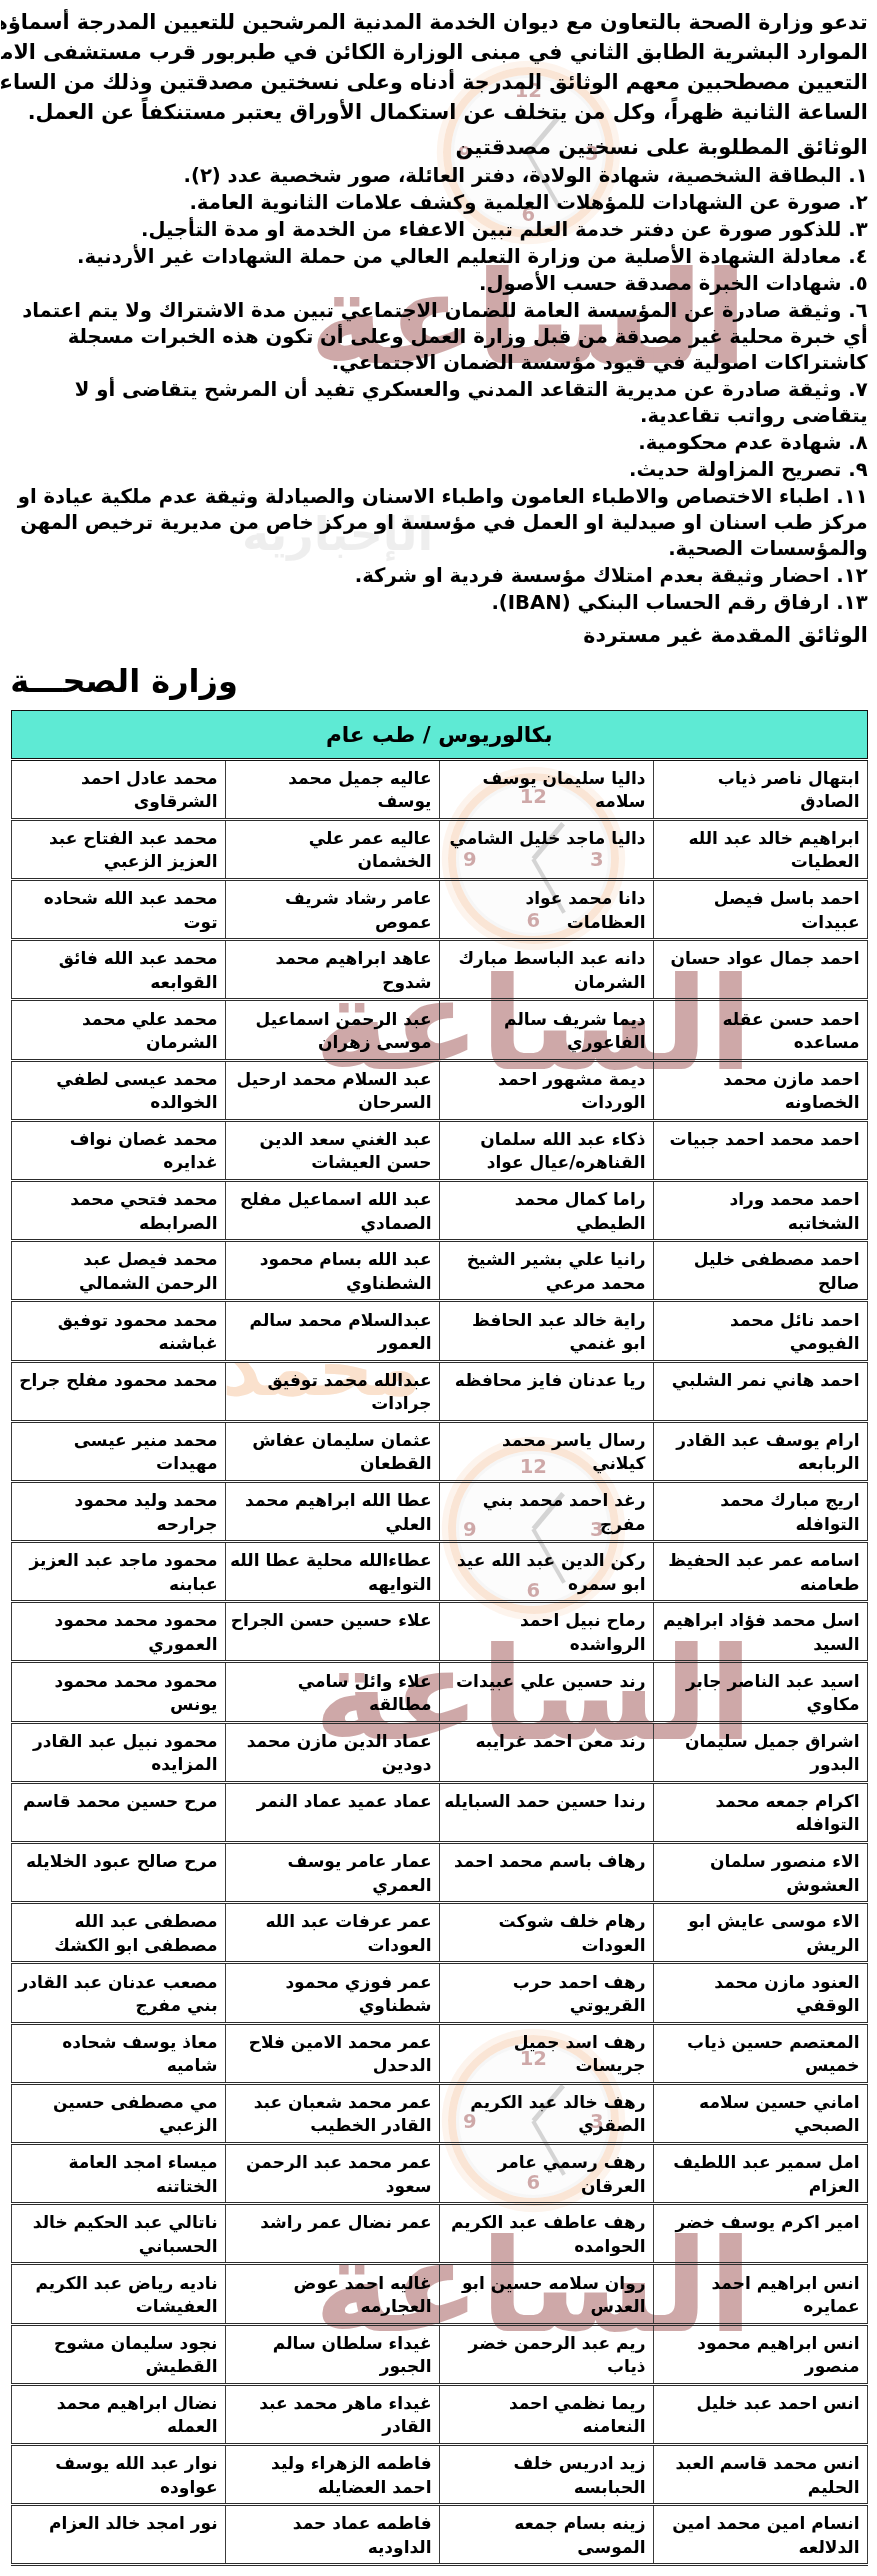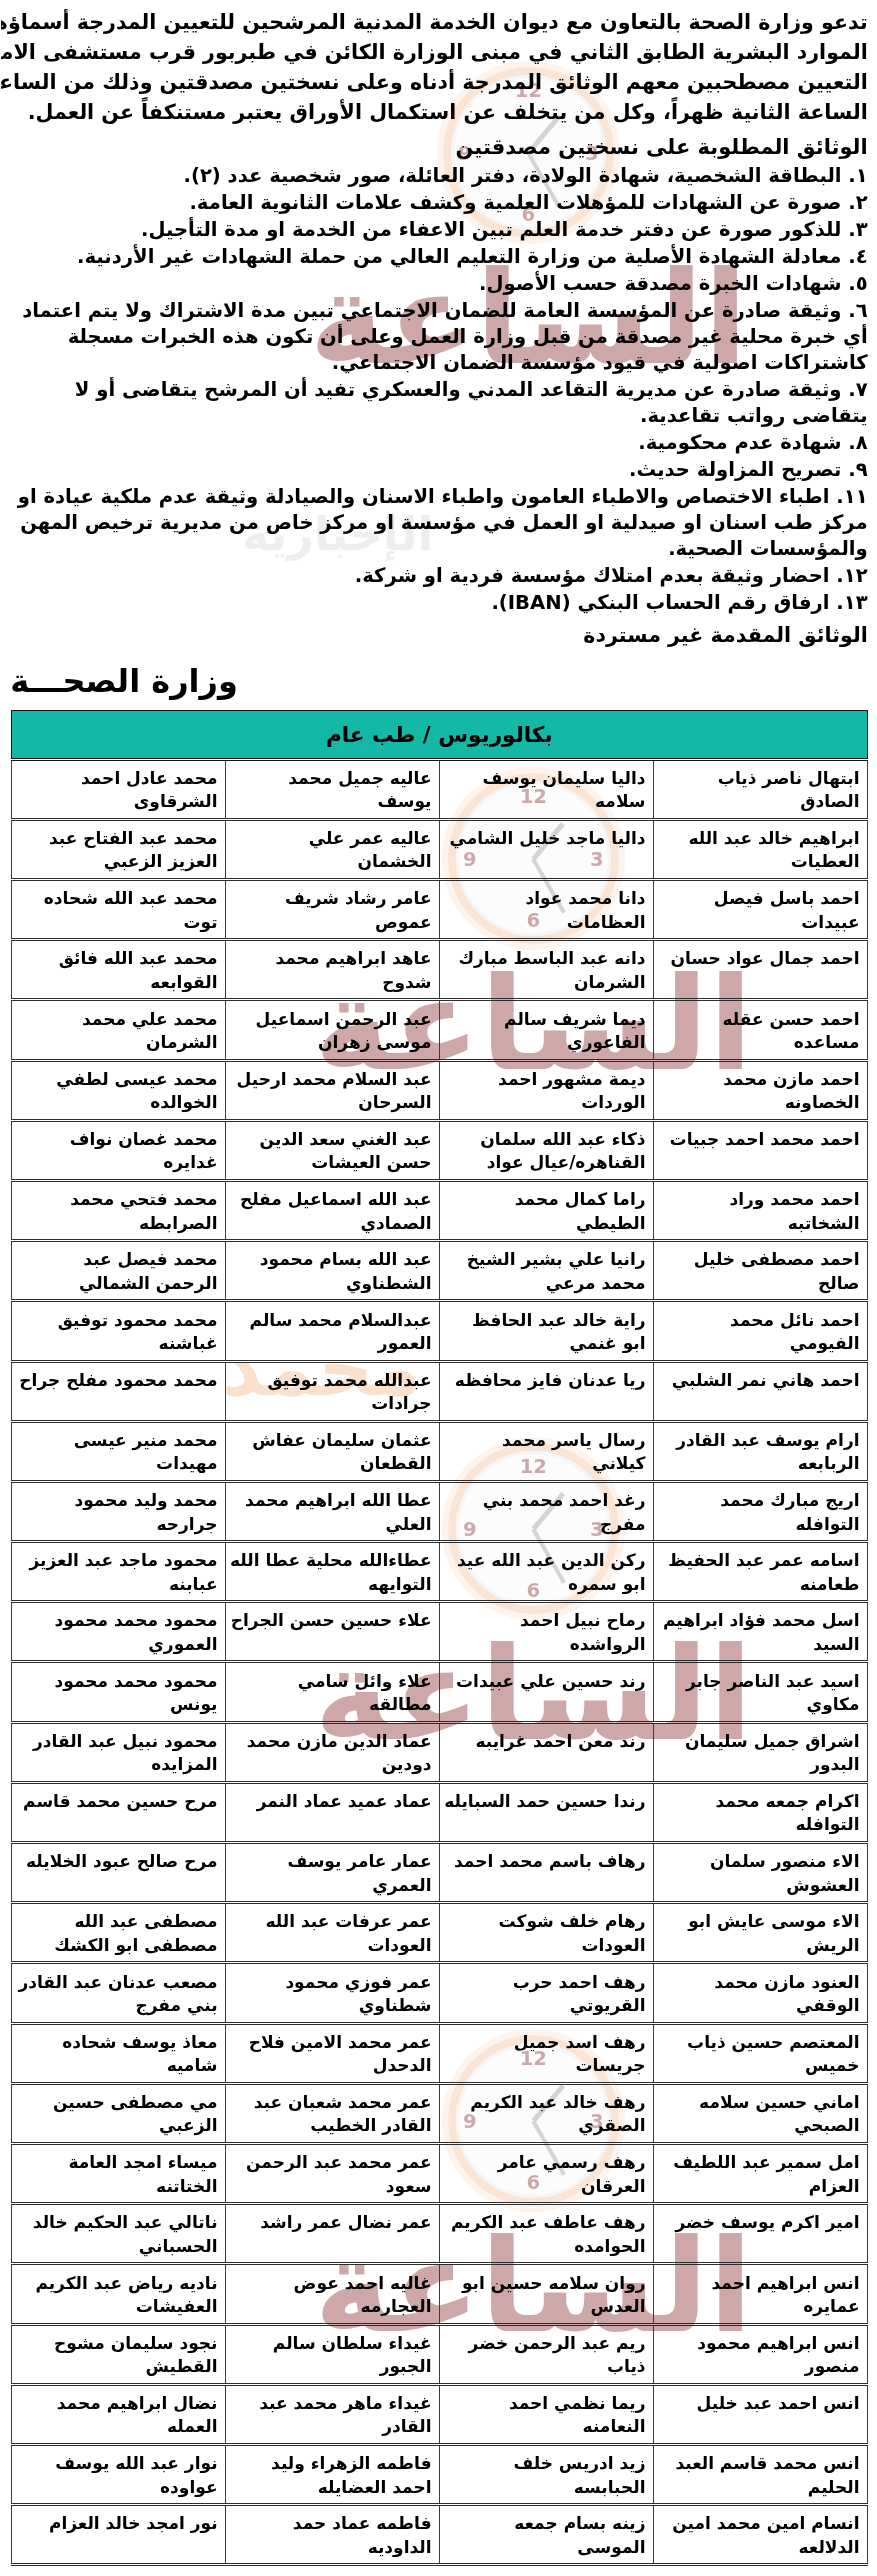--- a/index.html
+++ b/index.html
@@ -37,21 +37,21 @@
   .returns{font-size:20.6px;line-height:27px;margin-top:5.2px;text-align:right;}
   .ministry{
     font-size:32px;margin:13.4px 0 9.3px 0;text-align:left;line-height:1.2;
     font-weight:bold;
   }
   table.names{
     width:857px;border-collapse:collapse;table-layout:fixed;
     border:1.5px solid #111;background:transparent;margin:0 0 21.6px 0;
   }
   table.names th{
-    background:#14b8a6;font-size:21.6px;height:45px;text-align:center;
+    background:#5eead4;font-size:21.6px;height:45px;text-align:center;
     border-bottom:3.1px double #111;font-weight:bold;
   }
   table.names td{
     width:25%;border:1px solid #3c3c3c;border-bottom:3.1px double #2c2c2c;
     font-size:17px;line-height:1.38;padding:6.2px 7.2px 4.1px 4.1px;
     text-align:right;vertical-align:top;word-wrap:break-word;
   }
 </style>
 </head>
 <body>

